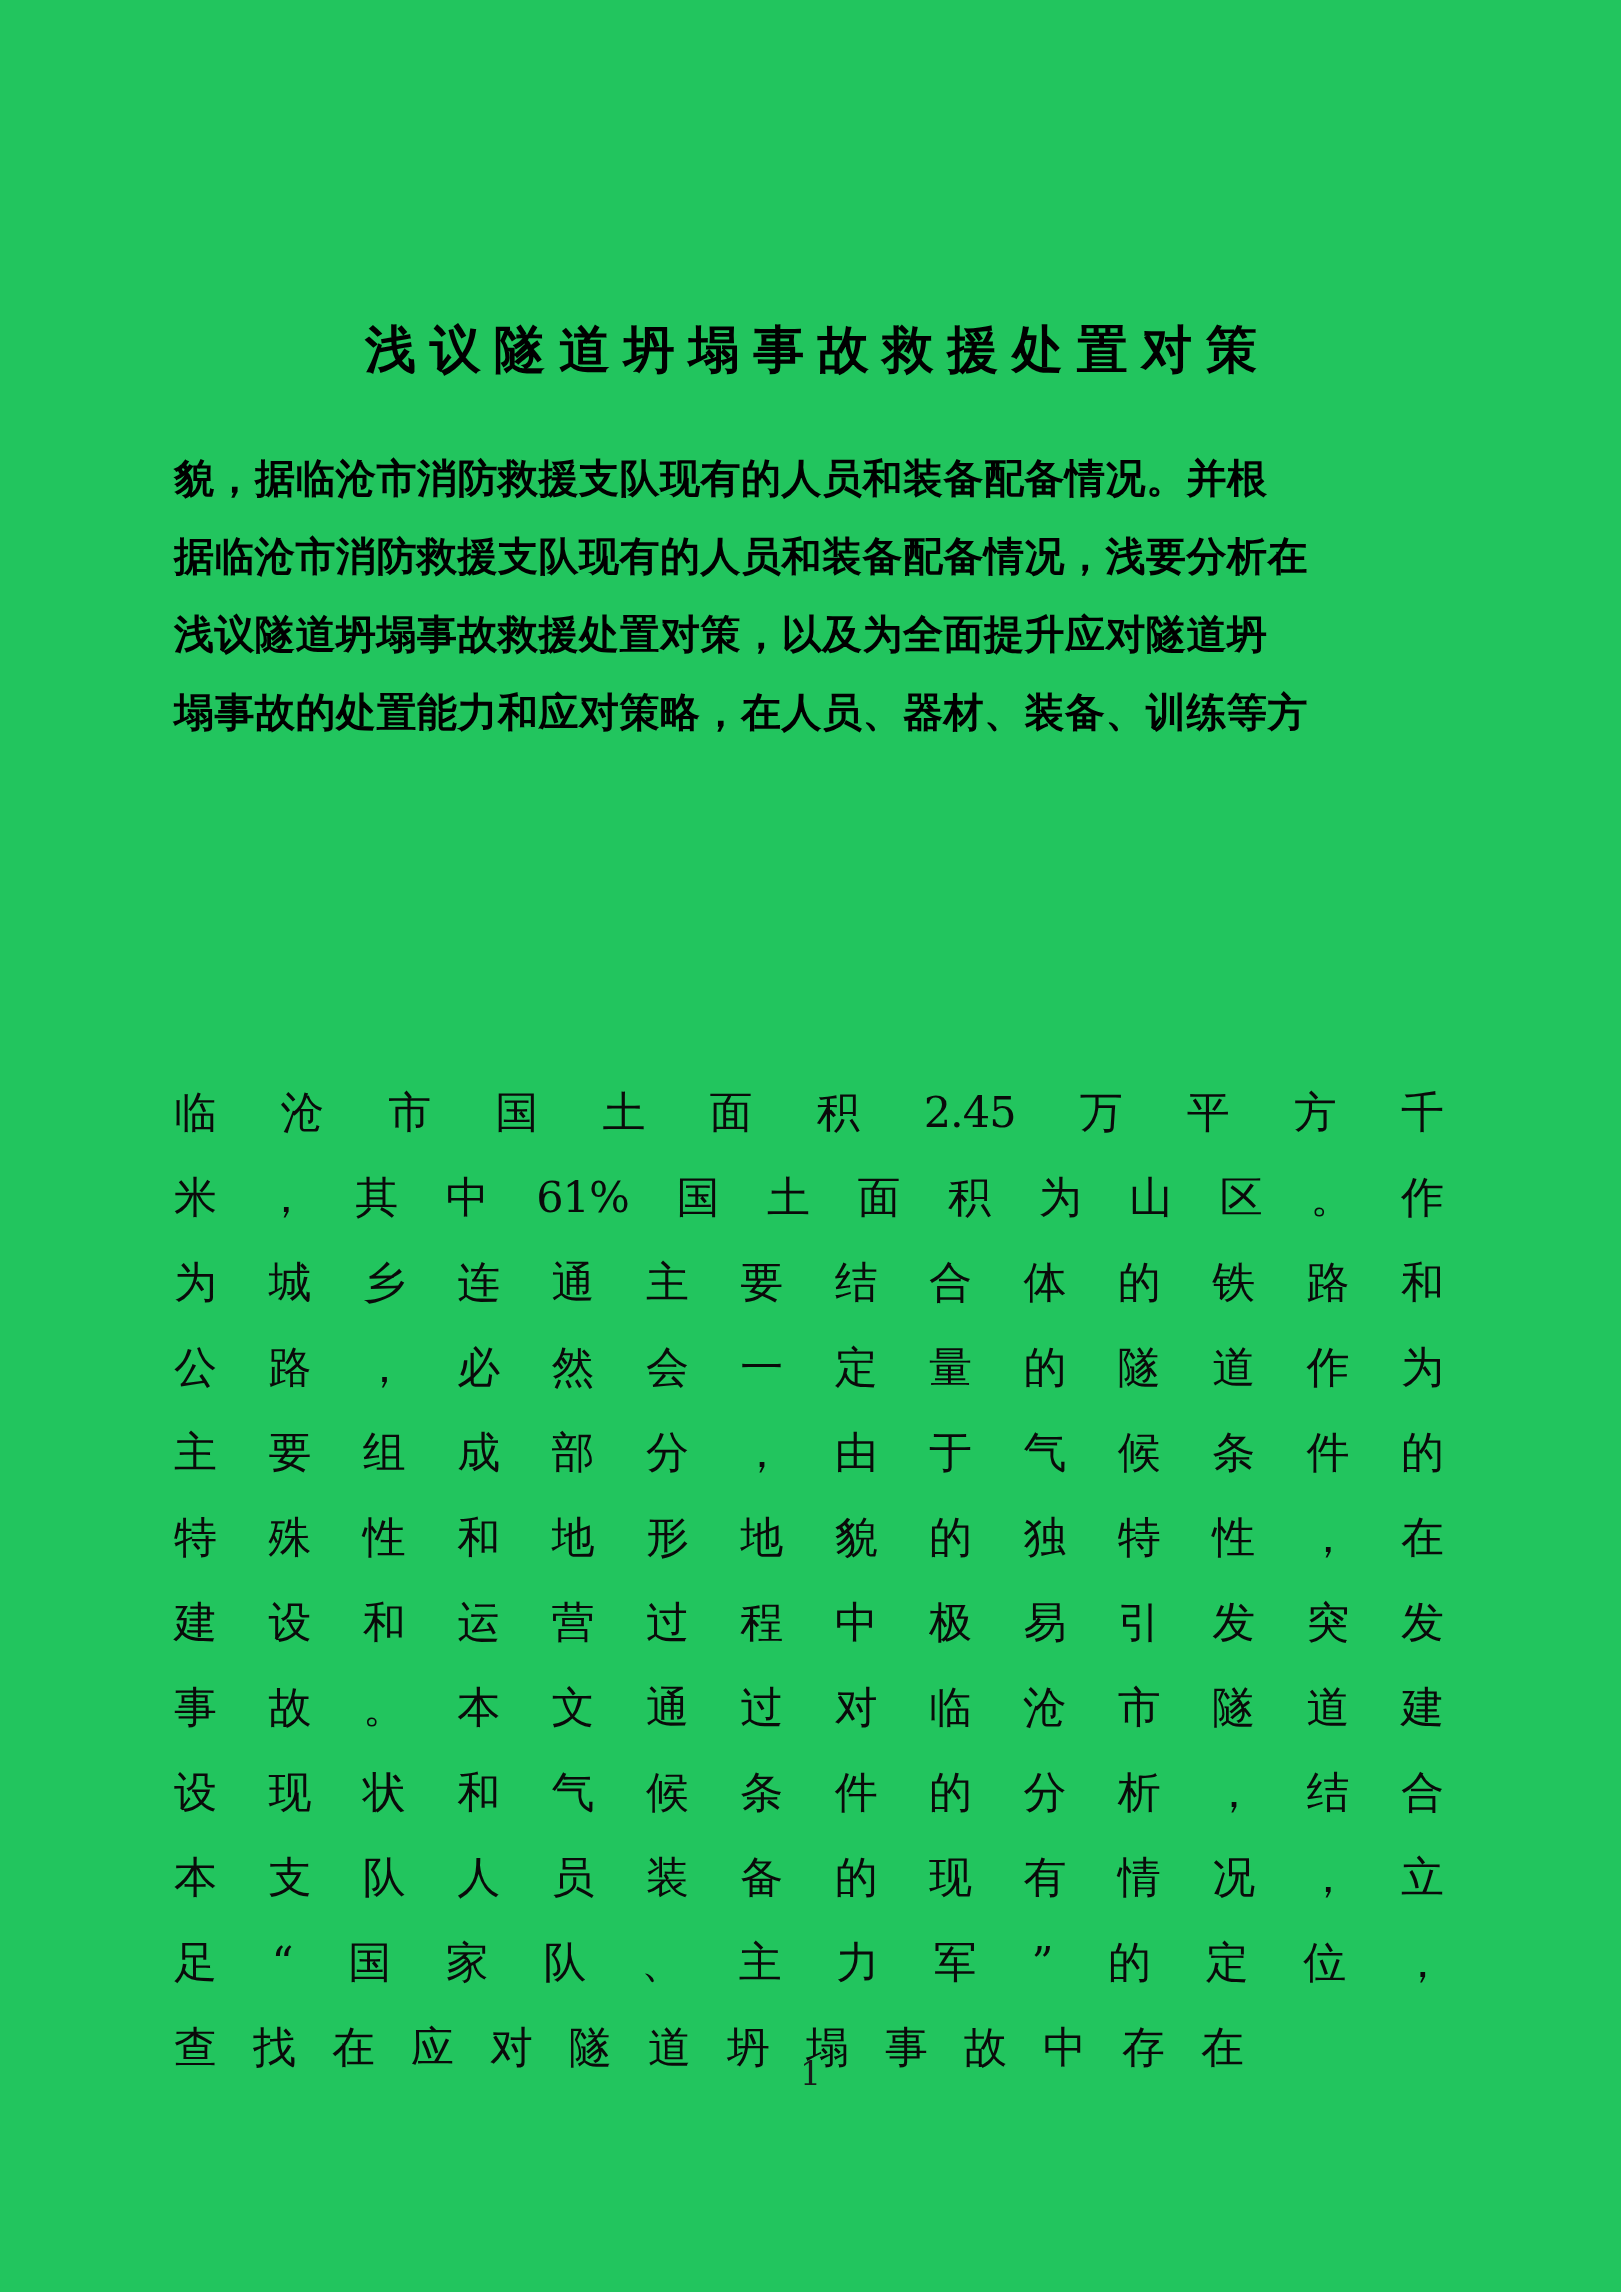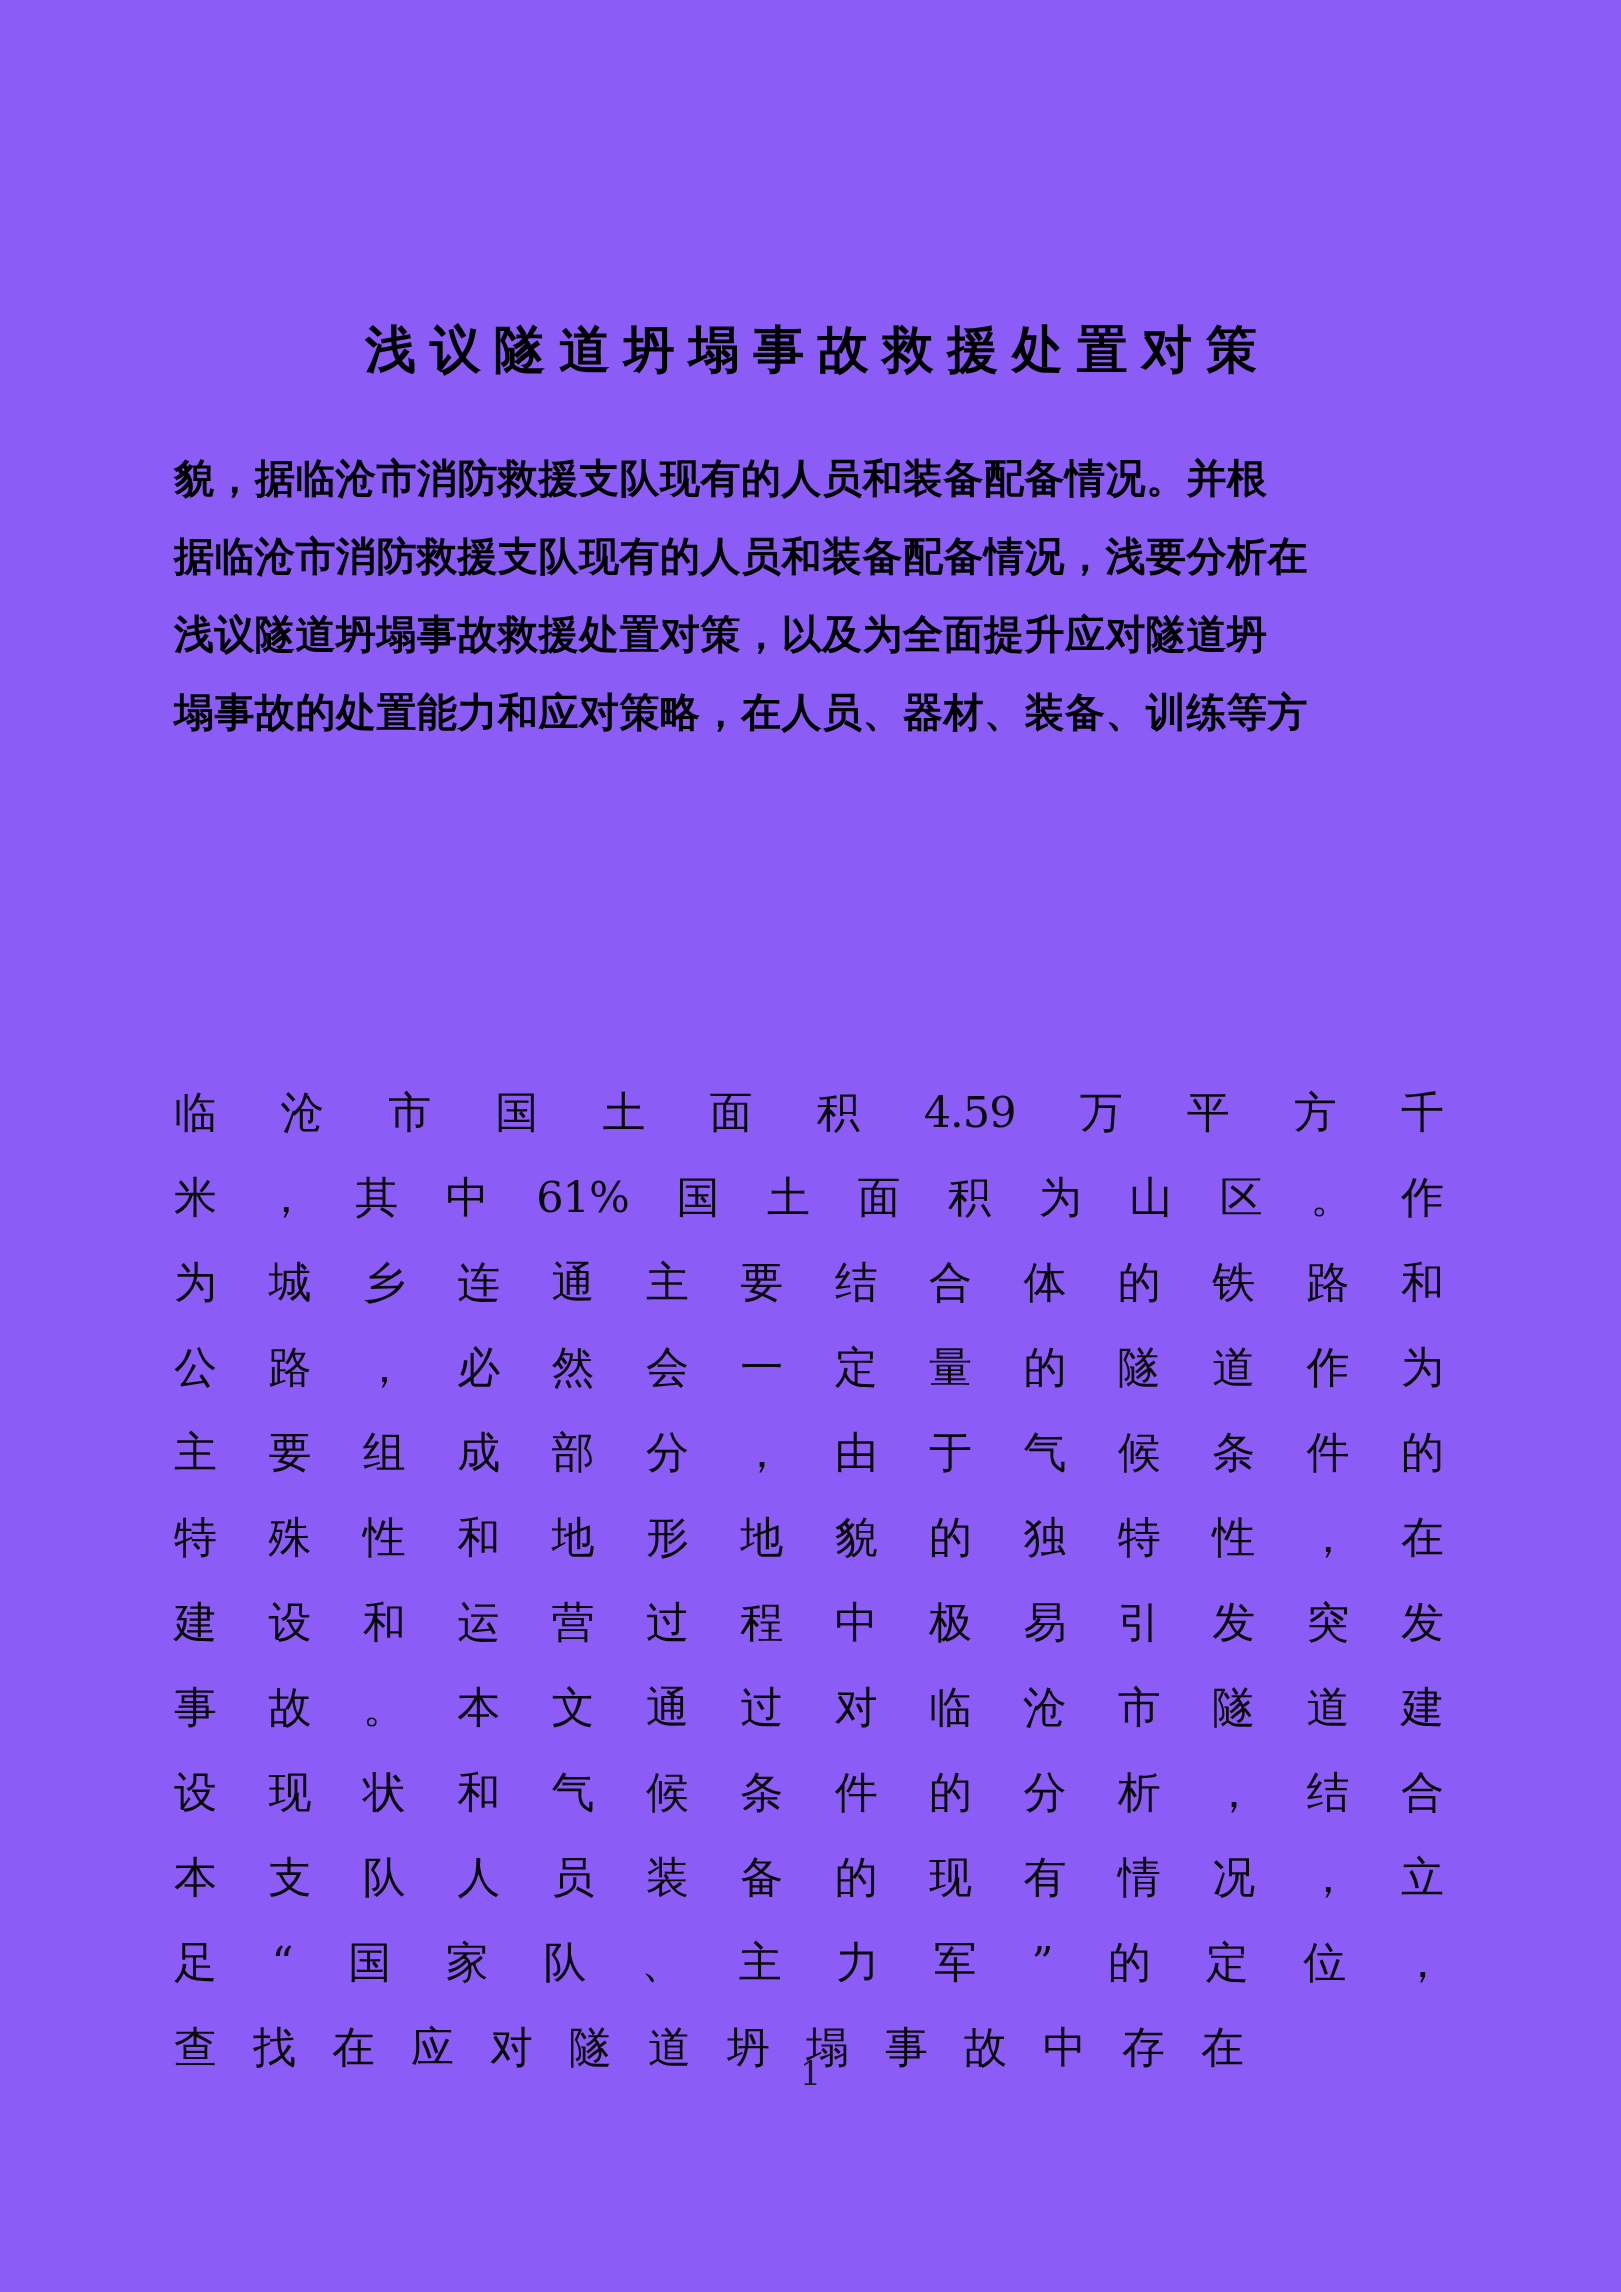--- a/index.html
+++ b/index.html
@@ -7,21 +7,21 @@
     padding: 0;
     background: #ffffff;
   }
   body {
     font-family: "DejaVu Sans", sans-serif;
   }
   .page {
     position: relative;
     width: 1621px;
     height: 2293px;
-    background: #8b5cf6;
+    background: #22c55e;
     overflow: hidden;
     box-sizing: border-box;
   }
 
   
   .doc-title {
     position: absolute;
     left: 174px;
     top: 312px;
     width: 1274px;
@@ -125,21 +125,21 @@
 
   <div class="abstract-block">
     <div class="abstract-line">貌，据临沧市消防救援支队现有的人员和装备配备情况。并根</div>
     <div class="abstract-line">据临沧市消防救援支队现有的人员和装备配备情况，浅要分析在</div>
     <div class="abstract-line">浅议隧道坍塌事故救援处置对策，以及为全面提升应对隧道坍</div>
     <div class="abstract-line">塌事故的处置能力和应对策略，在人员、器材、装备、训练等方</div>
   </div>
 
 
   <div class="body-block">
-      <div class="body-line"><span class="ch">临</span><span class="ch">沧</span><span class="ch">市</span><span class="ch">国</span><span class="ch">土</span><span class="ch">面</span><span class="ch">积</span><span class="ch num">4.59</span><span class="ch">万</span><span class="ch">平</span><span class="ch">方</span><span class="ch">千</span></div>
+      <div class="body-line"><span class="ch">临</span><span class="ch">沧</span><span class="ch">市</span><span class="ch">国</span><span class="ch">土</span><span class="ch">面</span><span class="ch">积</span><span class="ch num">2.45</span><span class="ch">万</span><span class="ch">平</span><span class="ch">方</span><span class="ch">千</span></div>
       <div class="body-line"><span class="ch">米</span><span class="ch">，</span><span class="ch">其</span><span class="ch">中</span><span class="ch num">61%</span><span class="ch">国</span><span class="ch">土</span><span class="ch">面</span><span class="ch">积</span><span class="ch">为</span><span class="ch">山</span><span class="ch">区</span><span class="ch">。</span><span class="ch">作</span></div>
       <div class="body-line"><span class="ch">为</span><span class="ch">城</span><span class="ch">乡</span><span class="ch">连</span><span class="ch">通</span><span class="ch">主</span><span class="ch">要</span><span class="ch">结</span><span class="ch">合</span><span class="ch">体</span><span class="ch">的</span><span class="ch">铁</span><span class="ch">路</span><span class="ch">和</span></div>
       <div class="body-line"><span class="ch">公</span><span class="ch">路</span><span class="ch">，</span><span class="ch">必</span><span class="ch">然</span><span class="ch">会</span><span class="ch">一</span><span class="ch">定</span><span class="ch">量</span><span class="ch">的</span><span class="ch">隧</span><span class="ch">道</span><span class="ch">作</span><span class="ch">为</span></div>
       <div class="body-line"><span class="ch">主</span><span class="ch">要</span><span class="ch">组</span><span class="ch">成</span><span class="ch">部</span><span class="ch">分</span><span class="ch">，</span><span class="ch">由</span><span class="ch">于</span><span class="ch">气</span><span class="ch">候</span><span class="ch">条</span><span class="ch">件</span><span class="ch">的</span></div>
       <div class="body-line"><span class="ch">特</span><span class="ch">殊</span><span class="ch">性</span><span class="ch">和</span><span class="ch">地</span><span class="ch">形</span><span class="ch">地</span><span class="ch">貌</span><span class="ch">的</span><span class="ch">独</span><span class="ch">特</span><span class="ch">性</span><span class="ch">，</span><span class="ch">在</span></div>
       <div class="body-line"><span class="ch">建</span><span class="ch">设</span><span class="ch">和</span><span class="ch">运</span><span class="ch">营</span><span class="ch">过</span><span class="ch">程</span><span class="ch">中</span><span class="ch">极</span><span class="ch">易</span><span class="ch">引</span><span class="ch">发</span><span class="ch">突</span><span class="ch">发</span></div>
       <div class="body-line"><span class="ch">事</span><span class="ch">故</span><span class="ch">。</span><span class="ch">本</span><span class="ch">文</span><span class="ch">通</span><span class="ch">过</span><span class="ch">对</span><span class="ch">临</span><span class="ch">沧</span><span class="ch">市</span><span class="ch">隧</span><span class="ch">道</span><span class="ch">建</span></div>
       <div class="body-line"><span class="ch">设</span><span class="ch">现</span><span class="ch">状</span><span class="ch">和</span><span class="ch">气</span><span class="ch">候</span><span class="ch">条</span><span class="ch">件</span><span class="ch">的</span><span class="ch">分</span><span class="ch">析</span><span class="ch">，</span><span class="ch">结</span><span class="ch">合</span></div>
       <div class="body-line"><span class="ch">本</span><span class="ch">支</span><span class="ch">队</span><span class="ch">人</span><span class="ch">员</span><span class="ch">装</span><span class="ch">备</span><span class="ch">的</span><span class="ch">现</span><span class="ch">有</span><span class="ch">情</span><span class="ch">况</span><span class="ch">，</span><span class="ch">立</span></div>
       <div class="body-line"><span class="ch">足</span><span class="ch">“</span><span class="ch">国</span><span class="ch">家</span><span class="ch">队</span><span class="ch">、</span><span class="ch">主</span><span class="ch">力</span><span class="ch">军</span><span class="ch">”</span><span class="ch">的</span><span class="ch">定</span><span class="ch">位</span><span class="ch">，</span></div>

